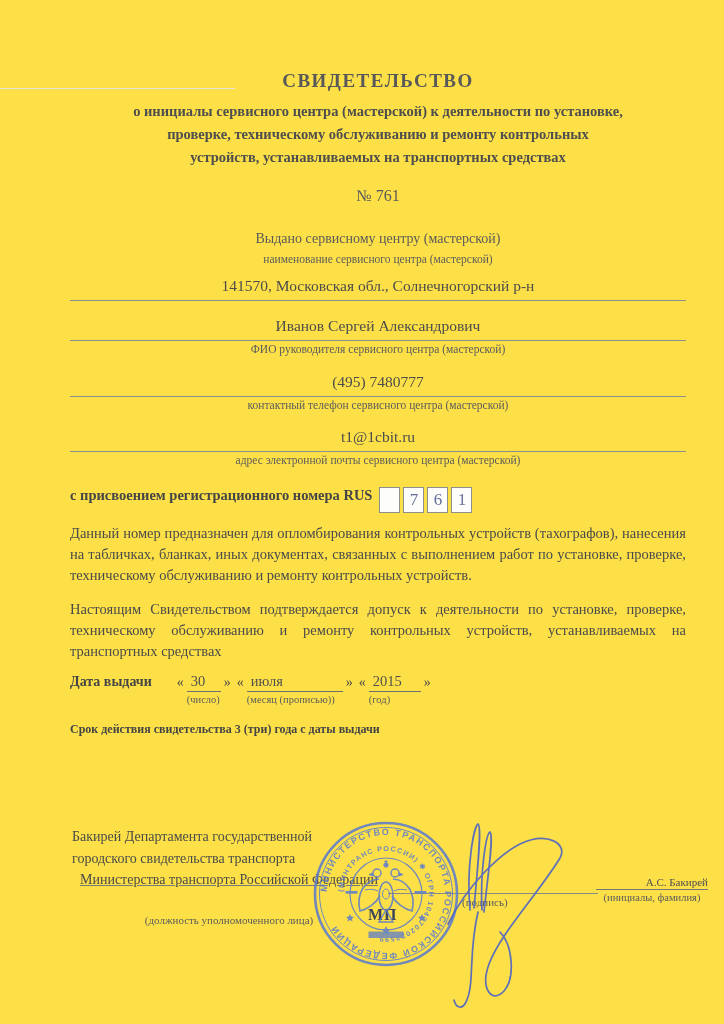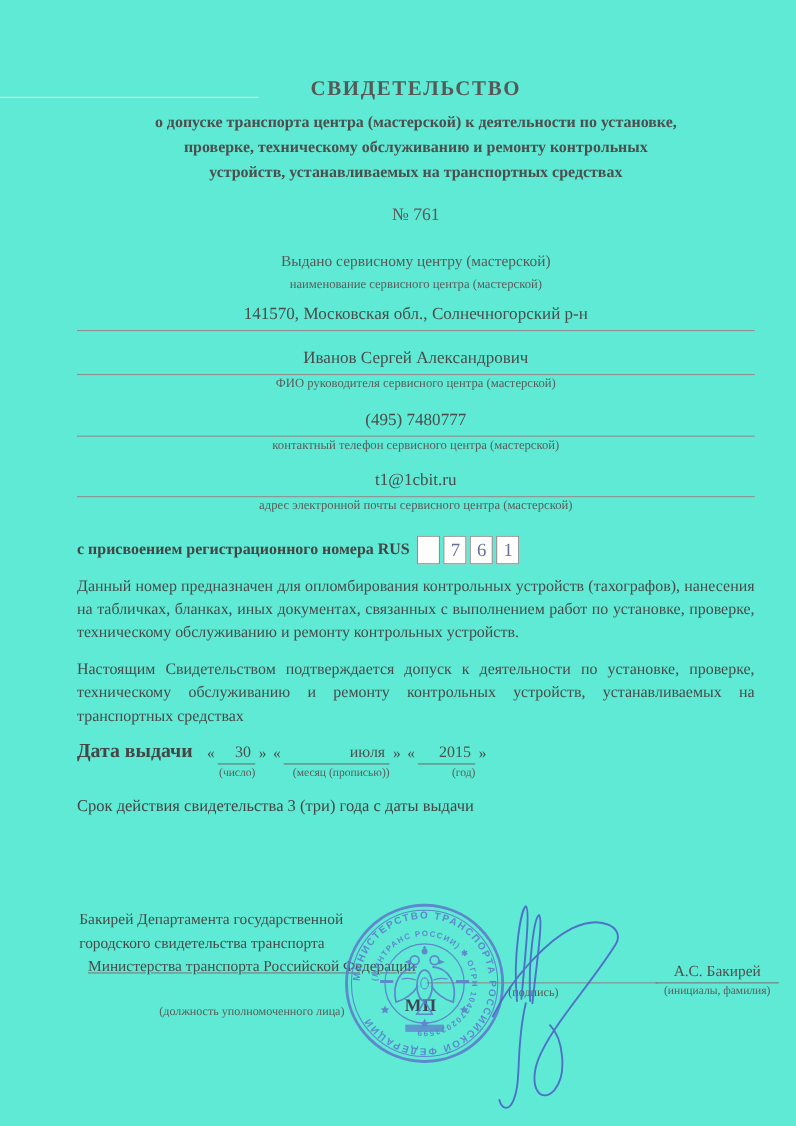--- a/index.html
+++ b/index.html
@@ -1,20 +1,20 @@
 <!DOCTYPE html>
 <html><head>
 <meta charset="utf-8">
 <style>
   * { margin:0; padding:0; box-sizing:border-box; }
   html,body { background:#ffffff; }
   body { font-family:"Liberation Serif","DejaVu Serif",serif; color:#4a4a4a; }
   .page {
     position:relative; width:724px; height:1024px; margin:0 auto;
-    background:#5eead4; overflow:hidden;
+    background:#fde047; overflow:hidden;
   }
   .content { padding:58px 38px 0 70px; }
 
   .scan-line { position:absolute; left:0; top:88px; width:235px; height:1px; background:#e3e3e0; }
 
   .doc-title {
     text-align:center; font-size:19px; font-weight:bold; letter-spacing:1.5px;
     color:#585858; margin-top:12px;
   }
   .subtitle { margin-top:8px; }
@@ -30,69 +30,69 @@
     text-align:center; font-size:15.5px; color:#4c4c4c; line-height:24px;
     border-bottom:1px solid #8f8f8f; padding-bottom:2px;
   }
   .field-value.bold { font-weight:bold; color:#404040; font-size:15.5px; }
   .field-caption { text-align:center; font-size:11.5px; color:#5c5c5c; line-height:14px; padding-top:1px; }
   .f1 { margin-top:4px; }
   .f4 { margin-top:12px; }
   .f5 { margin-top:14px; }
   .f6 { margin-top:13px; }
 
-  .reg-line { margin-top:20px; font-size:14.5px; font-weight:bold; color:#454545; display:flex; align-items:center; }
+  .reg-line { margin-top:20px; font-size:14.5px; font-weight:bold; color:#454545; display:flex; }
   .reg-boxes { display:inline-flex; margin-left:7px; gap:3px; }
   .reg-box {
     width:21px; height:26px; border:1.5px solid #8f8f8f; display:inline-flex;
     align-items:center; justify-content:center; font-size:17px; font-weight:normal; color:#66719a;
     background:#fdfdfb;
   }
 
   .para { margin-top:10px; font-size:14.5px; line-height:21px; text-align:justify; color:#4a4a4a; }
 
   .date-line { margin-top:10px; display:flex; align-items:flex-end; }
-  .date-label { font-size:18px; font-weight:bold; color:#454545; padding-bottom:16px; margin-right:10px; }
+  .date-label { font-size:14px; font-weight:bold; color:#454545; padding-bottom:16px; margin-right:22px; }
   .q { font-size:14px; color:#4a4a4a; padding-bottom:15px; margin:0 3px; }
-  .date-slot { display:inline-block; text-align:right; }
+  .date-slot { display:inline-block; text-align:left; }
   .date-value { display:block; font-size:14.5px; color:#4f4f4f; line-height:18px; border-bottom:1px solid #6f6f6f; padding:0 4px 1px 4px; }
   .date-caption { display:block; font-size:10.5px; color:#5c5c5c; line-height:13px; padding-top:1px; }
   .slot-day { min-width:34px; }
   .slot-month { min-width:96px; }
   .slot-year { min-width:52px; }
 
-  .validity { margin-top:16px; font-size:15px; font-weight:normal; color:#454545; }
+  .validity { margin-top:16px; font-size:12px; font-weight:bold; color:#454545; }
 
   .footer { position:absolute; left:0; top:818px; width:724px; height:206px; }
   .position-block { position:absolute; left:72px; top:8px; width:314px; font-size:14px; line-height:21.5px; color:#4a4a4a; }
   .position-block .underlined { text-decoration:underline; text-decoration-color:#7a7a7a; white-space:nowrap;text-align:center; }
   .position-caption { position:absolute; left:72px; top:96px; width:314px; text-align:center; font-size:11px; color:#5c5c5c; }
 
   .sign-line { position:absolute; left:388px; top:75px; width:210px; border-top:1px solid #8a8a8a; }
   .sign-caption { position:absolute; left:462px; top:78px; font-size:11px; color:#5c5c5c; }
 
   .name-block { position:absolute; left:596px; top:58px; width:112px; text-align:center; }
-  .signatory-name { font-size:14px; color:#4f4f4f; border-bottom:1px solid #777; padding-bottom:1px; }
+  .signatory-name { font-size:11px; color:#4f4f4f; border-bottom:1px solid #777; padding-bottom:1px;text-align:right; }
   .name-caption { font-size:10.5px; color:#5c5c5c; padding-top:2px; }
 
   .stamp-wrap { position:absolute; left:310px; top:0px; width:152px; height:152px; opacity:.88; }
   .mp-label { position:absolute; left:368px; top:88px; font-size:16px; font-weight:bold; color:#3f4559; letter-spacing:1px; }
   .signature-wrap { position:absolute; left:408px; top:-6px; width:185px; height:210px; }
 </style>
 </head>
 <body>
 
 <div class="page">
   <div class="scan-line"></div>
 
   <div class="content">
     <div class="doc-title">СВИДЕТЕЛЬСТВО</div>
 
     <div class="subtitle">
-      <div>о допуске транспорта центра (мастерской) к деятельности по установке,</div>
+      <div>о инициалы сервисного центра (мастерской) к деятельности по установке,</div>
       <div>проверке, техническому обслуживанию и ремонту контрольных</div>
       <div>устройств, устанавливаемых на транспортных средствах</div>
     </div>
 
     <div class="doc-number">№ 761</div>
 
     <div class="issued">Выдано сервисному центру (мастерской)</div>
 
     <div class="field f1">
       <div class="field-caption">наименование сервисного центра (мастерской)</div>

